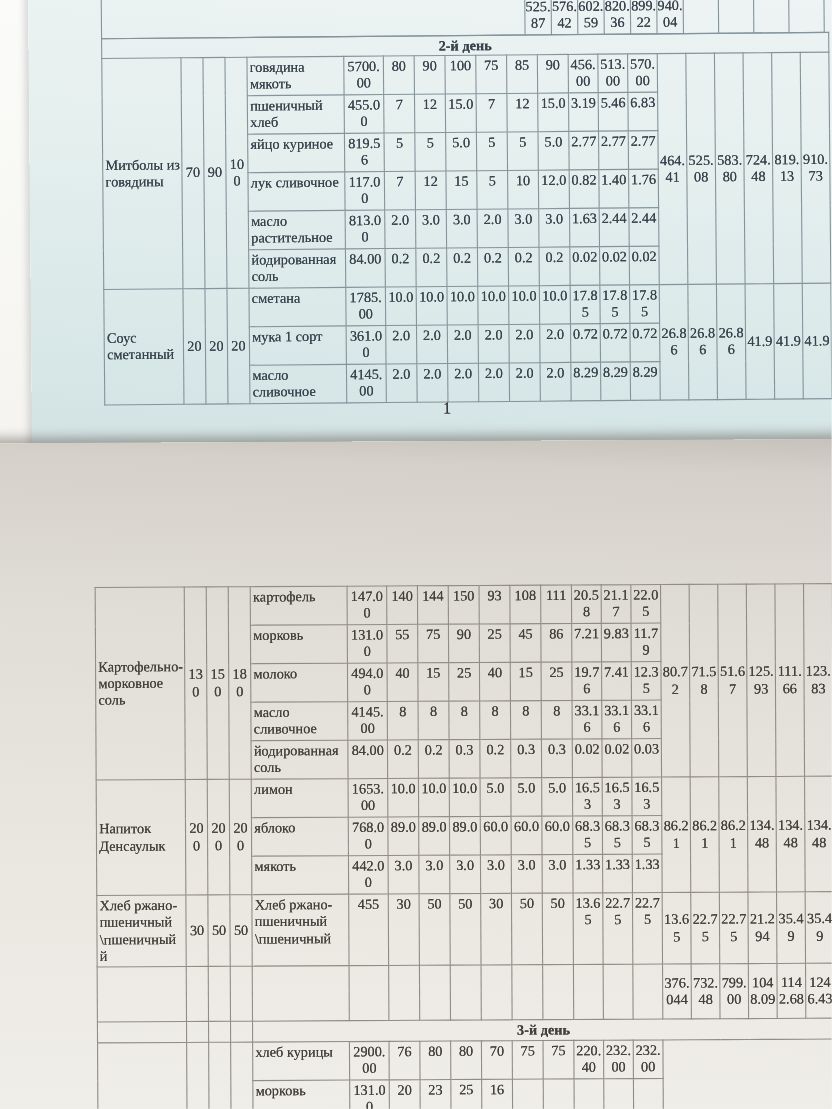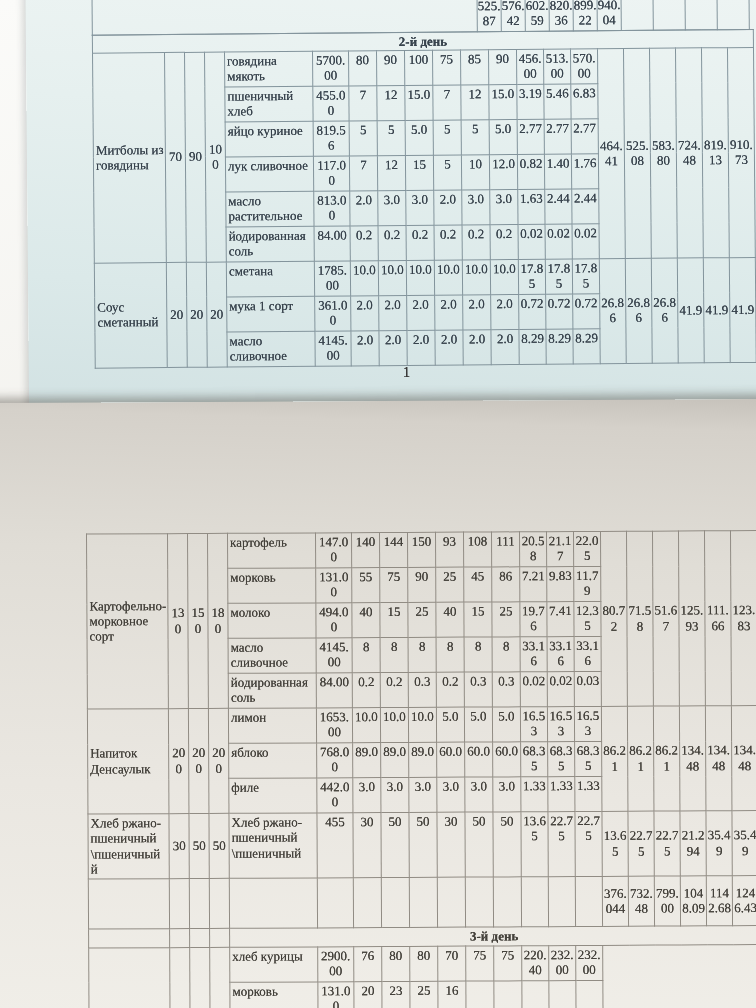--- a/index.html
+++ b/index.html
@@ -277,21 +277,21 @@
           <col style="width: 27px;">
           <col style="width: 26px;">
           <col style="width: 26px;">
           <col style="width: 26px;">
           <col style="width: 26px;">
           <col style="width: 26px;">
           <col style="width: 26px;">
         </colgroup>
         <tbody>
           <tr class="ing-row">
-            <td class="name-cell dish-cell" rowspan="5">Картофельно-морковное сорт</td>
+            <td class="name-cell dish-cell" rowspan="5">Картофельно-морковное соль</td>
             <td class="portion-cell" rowspan="5">130</td>
             <td class="portion-cell" rowspan="5">150</td>
             <td class="portion-cell" rowspan="5">180</td>
             <td class="name-cell">картофель</td>
             <td>147.00</td>
             <td>140</td>
             <td>144</td>
             <td>150</td>
             <td>93</td>
             <td>108</td>
@@ -388,21 +388,21 @@
             <td>89.0</td>
             <td>89.0</td>
             <td>60.0</td>
             <td>60.0</td>
             <td>60.0</td>
             <td>68.35</td>
             <td>68.35</td>
             <td>68.35</td>
           </tr>
           <tr class="ing-row">
-            <td class="name-cell">филе</td>
+            <td class="name-cell">мякоть</td>
             <td>442.00</td>
             <td>3.0</td>
             <td>3.0</td>
             <td>3.0</td>
             <td>3.0</td>
             <td>3.0</td>
             <td>3.0</td>
             <td>1.33</td>
             <td>1.33</td>
             <td>1.33</td>

